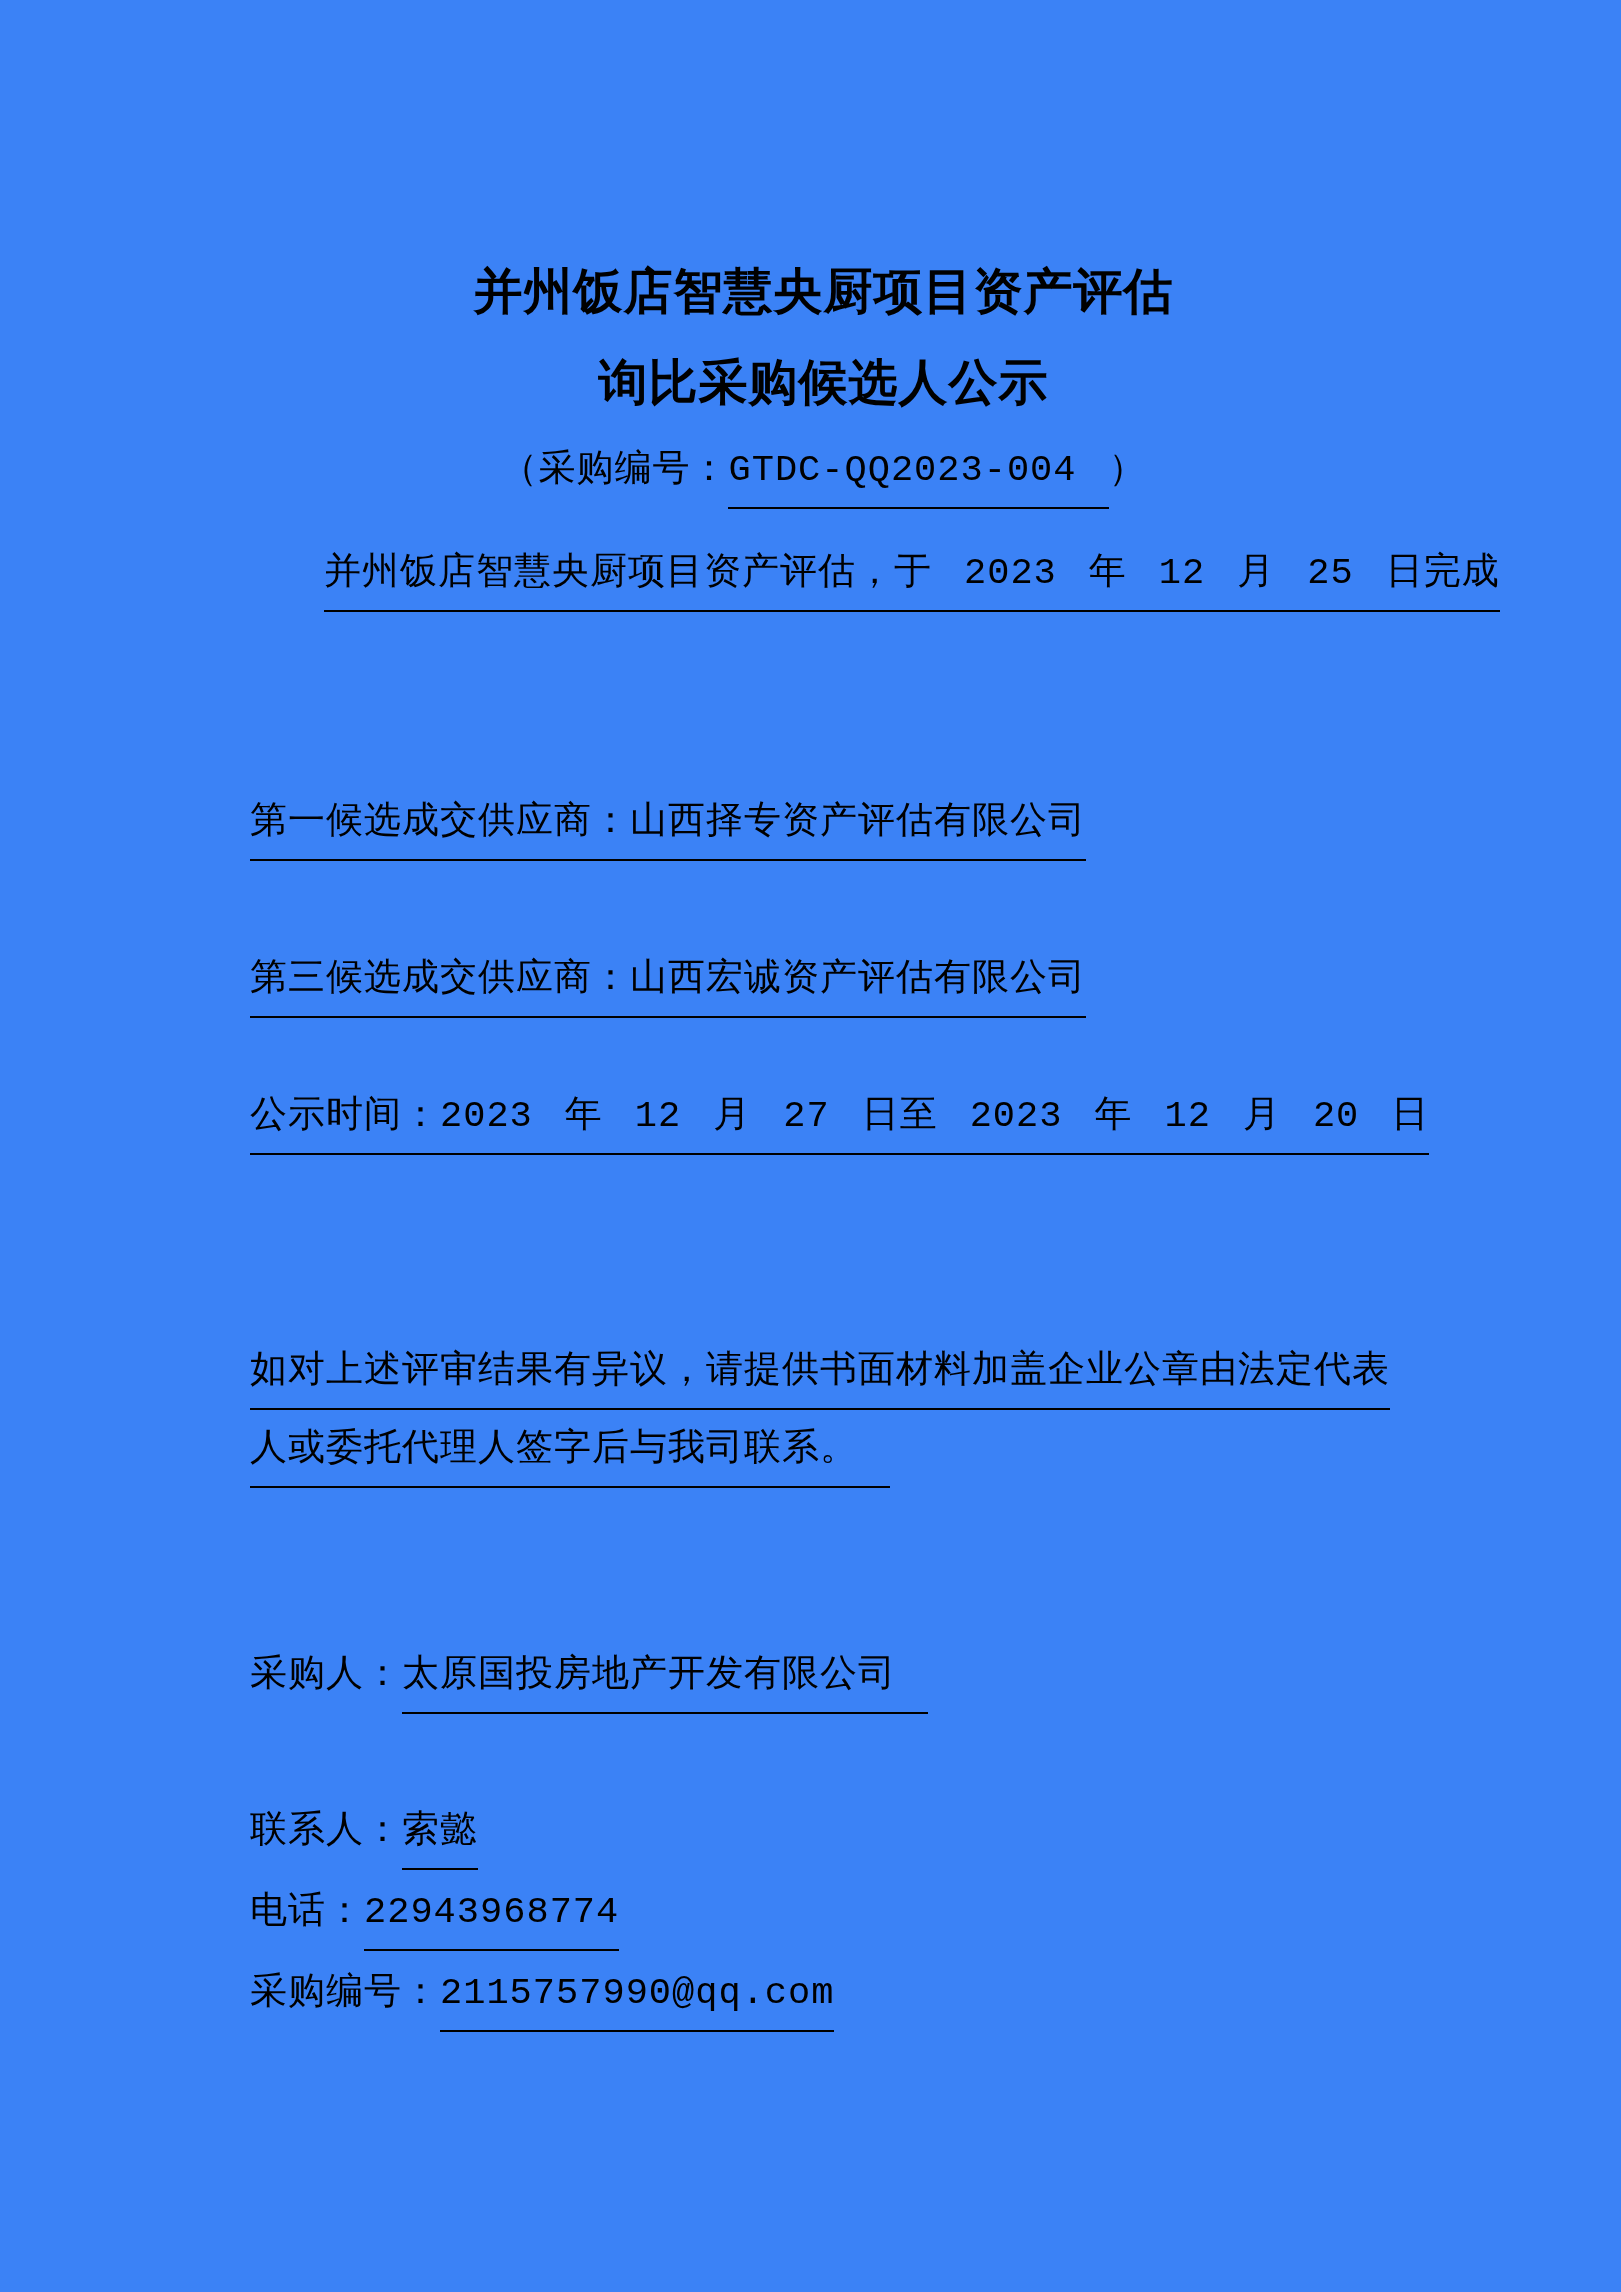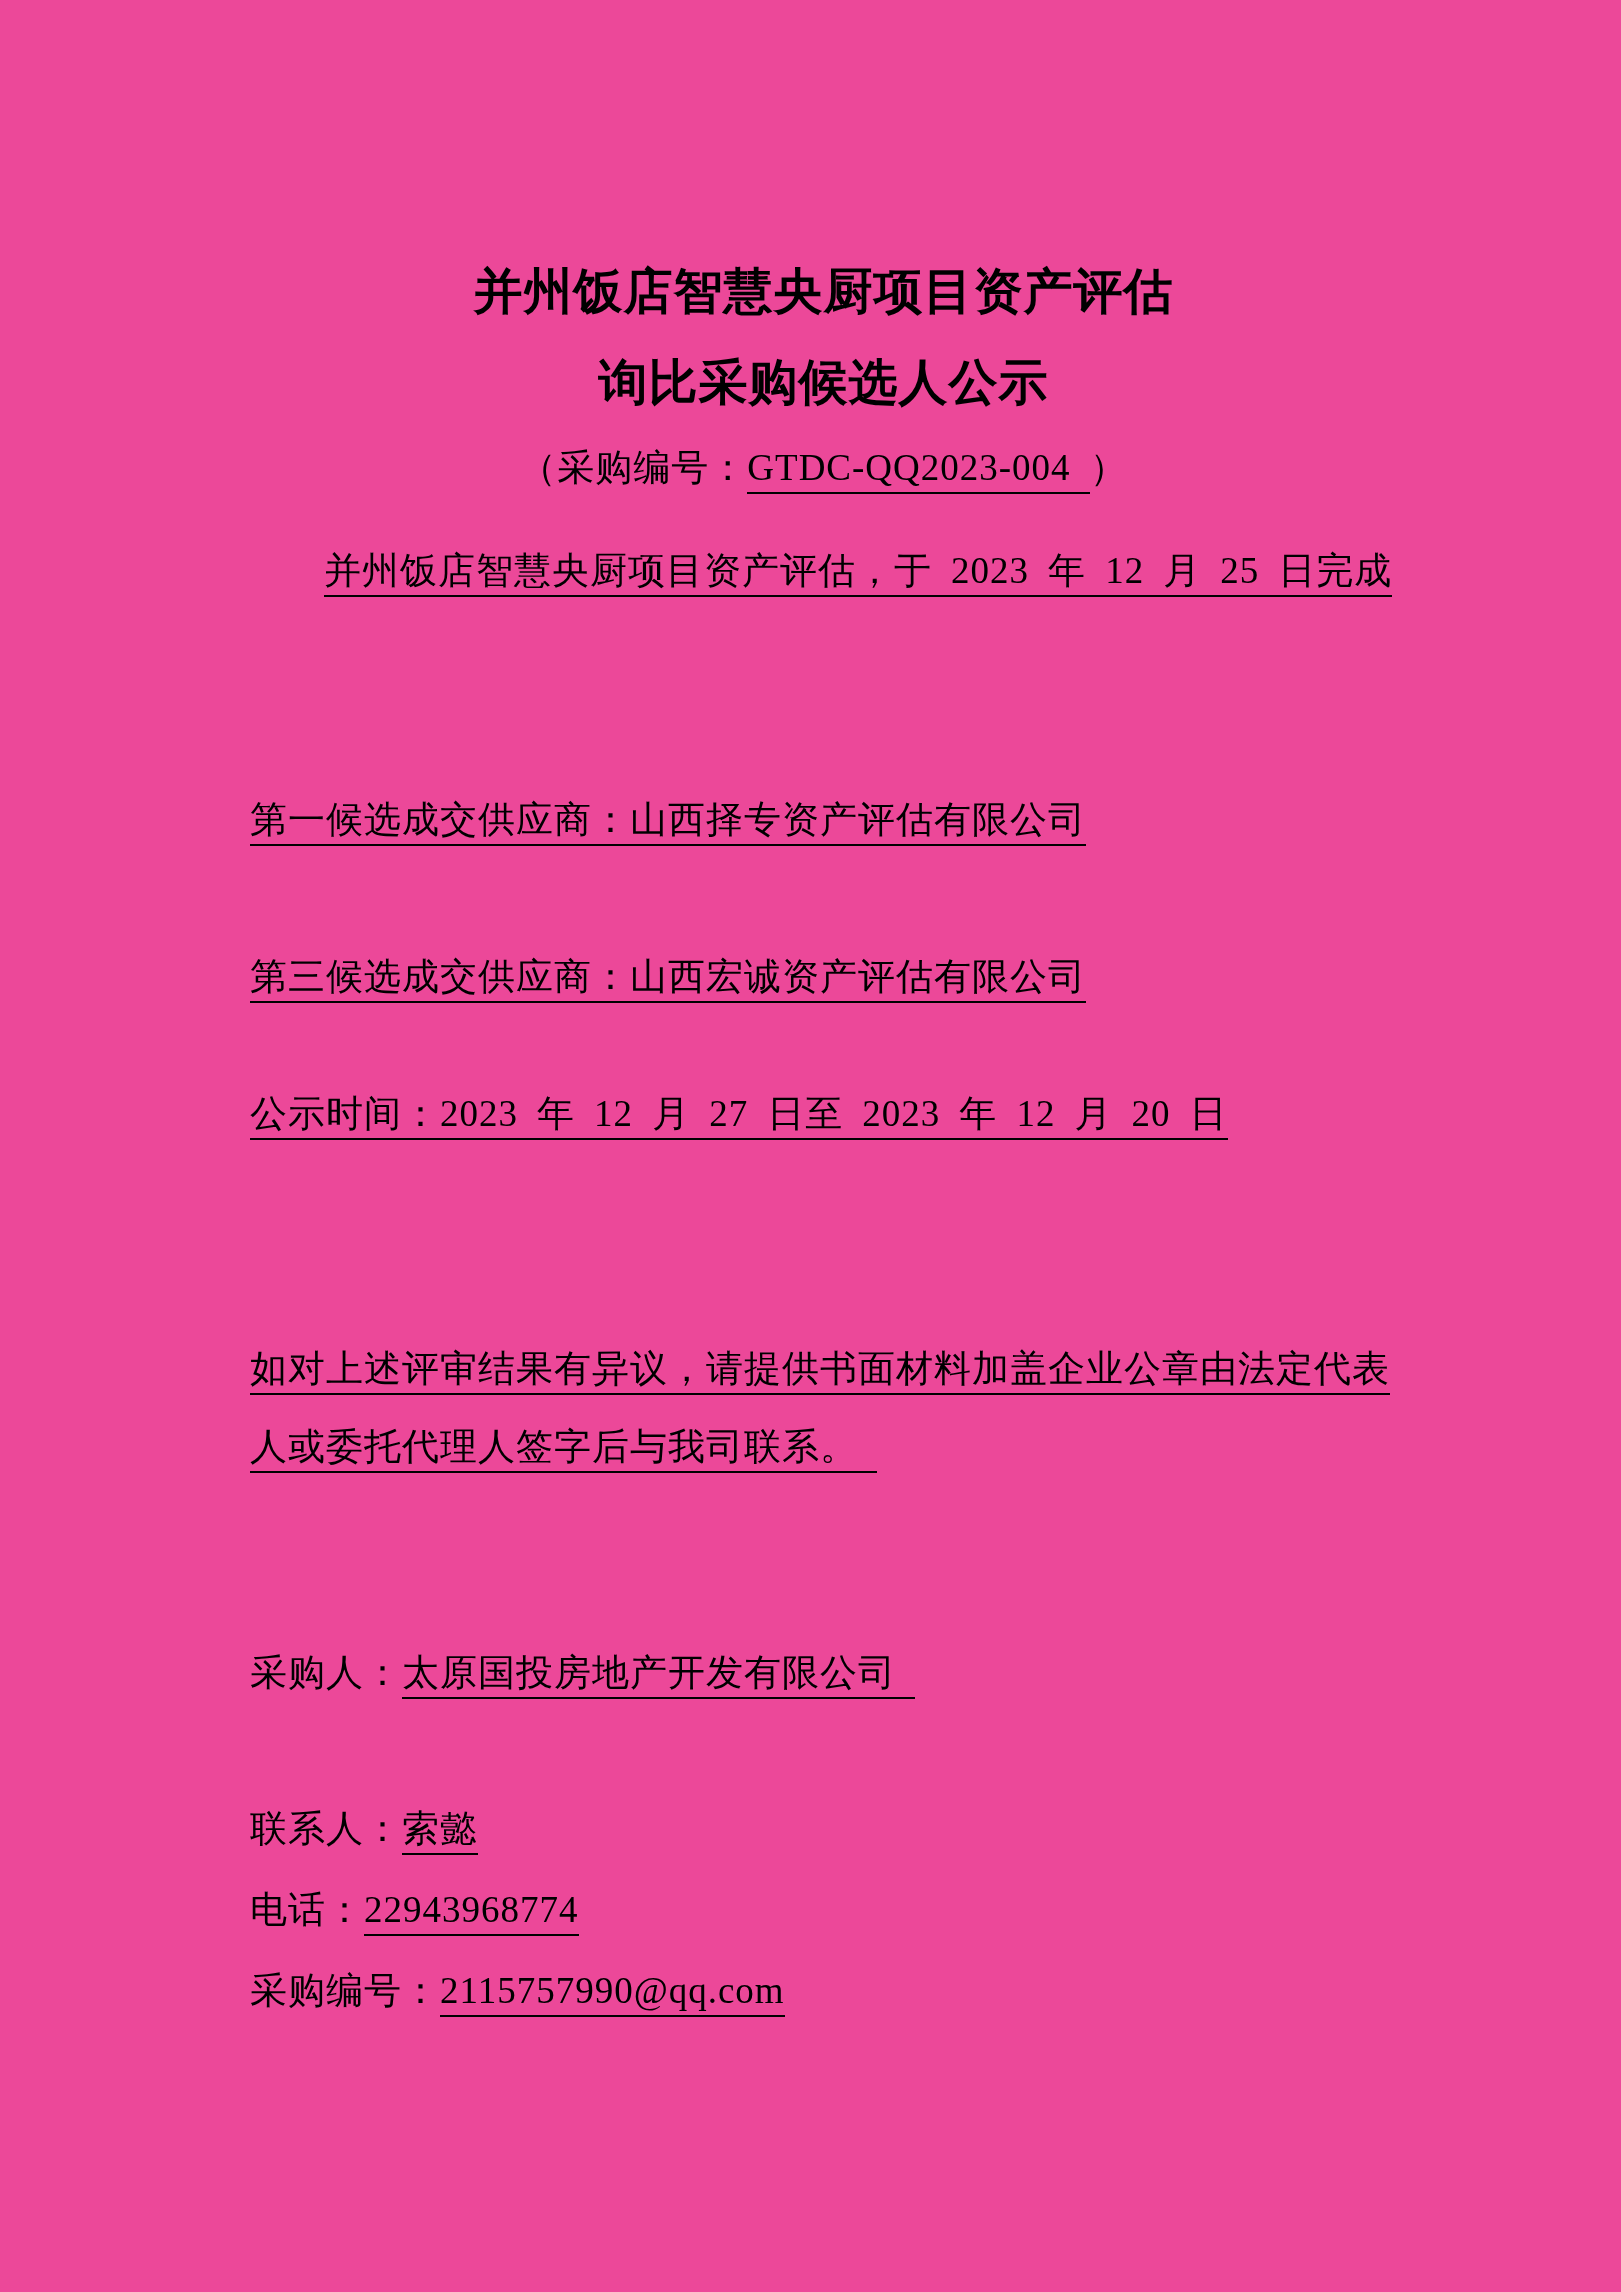--- a/index.html
+++ b/index.html
@@ -5,21 +5,21 @@
   html, body {
     margin: 0;
     padding: 0;
     background: #e8e8e8;
   }
   .page {
     position: relative;
     width: 1621px;
     height: 2293px;
     margin: 0 auto;
-    background: #ec4899;
+    background: #3b82f6;
     font-family: "Liberation Serif", "DejaVu Serif", serif;
     color: #000000;
     overflow: hidden;
   }
   .line {
     position: absolute;
     left: 250px;
     font-size: 37px;
     line-height: 49px;
     white-space: pre;
@@ -32,22 +32,23 @@
     text-align: center;
   }
   .title {
     font-size: 49px;
     line-height: 57px;
     font-weight: bold;
     letter-spacing: 1px;
   }
   .u {
     border-bottom: 2.9px solid #000000;
-    padding-bottom: 4px;
+    padding-bottom: 16px;
     white-space: pre;
+    font-family: Liberation Mono, monospace;
   }
   .indent1 { left: 324px; margin-top: 6px; }
 </style>
 </head>
 <body>
 
 <div class="page">
 
   <div class="line center title" style="top:263px">并州饭店智慧央厨项目资产评估</div>
 

